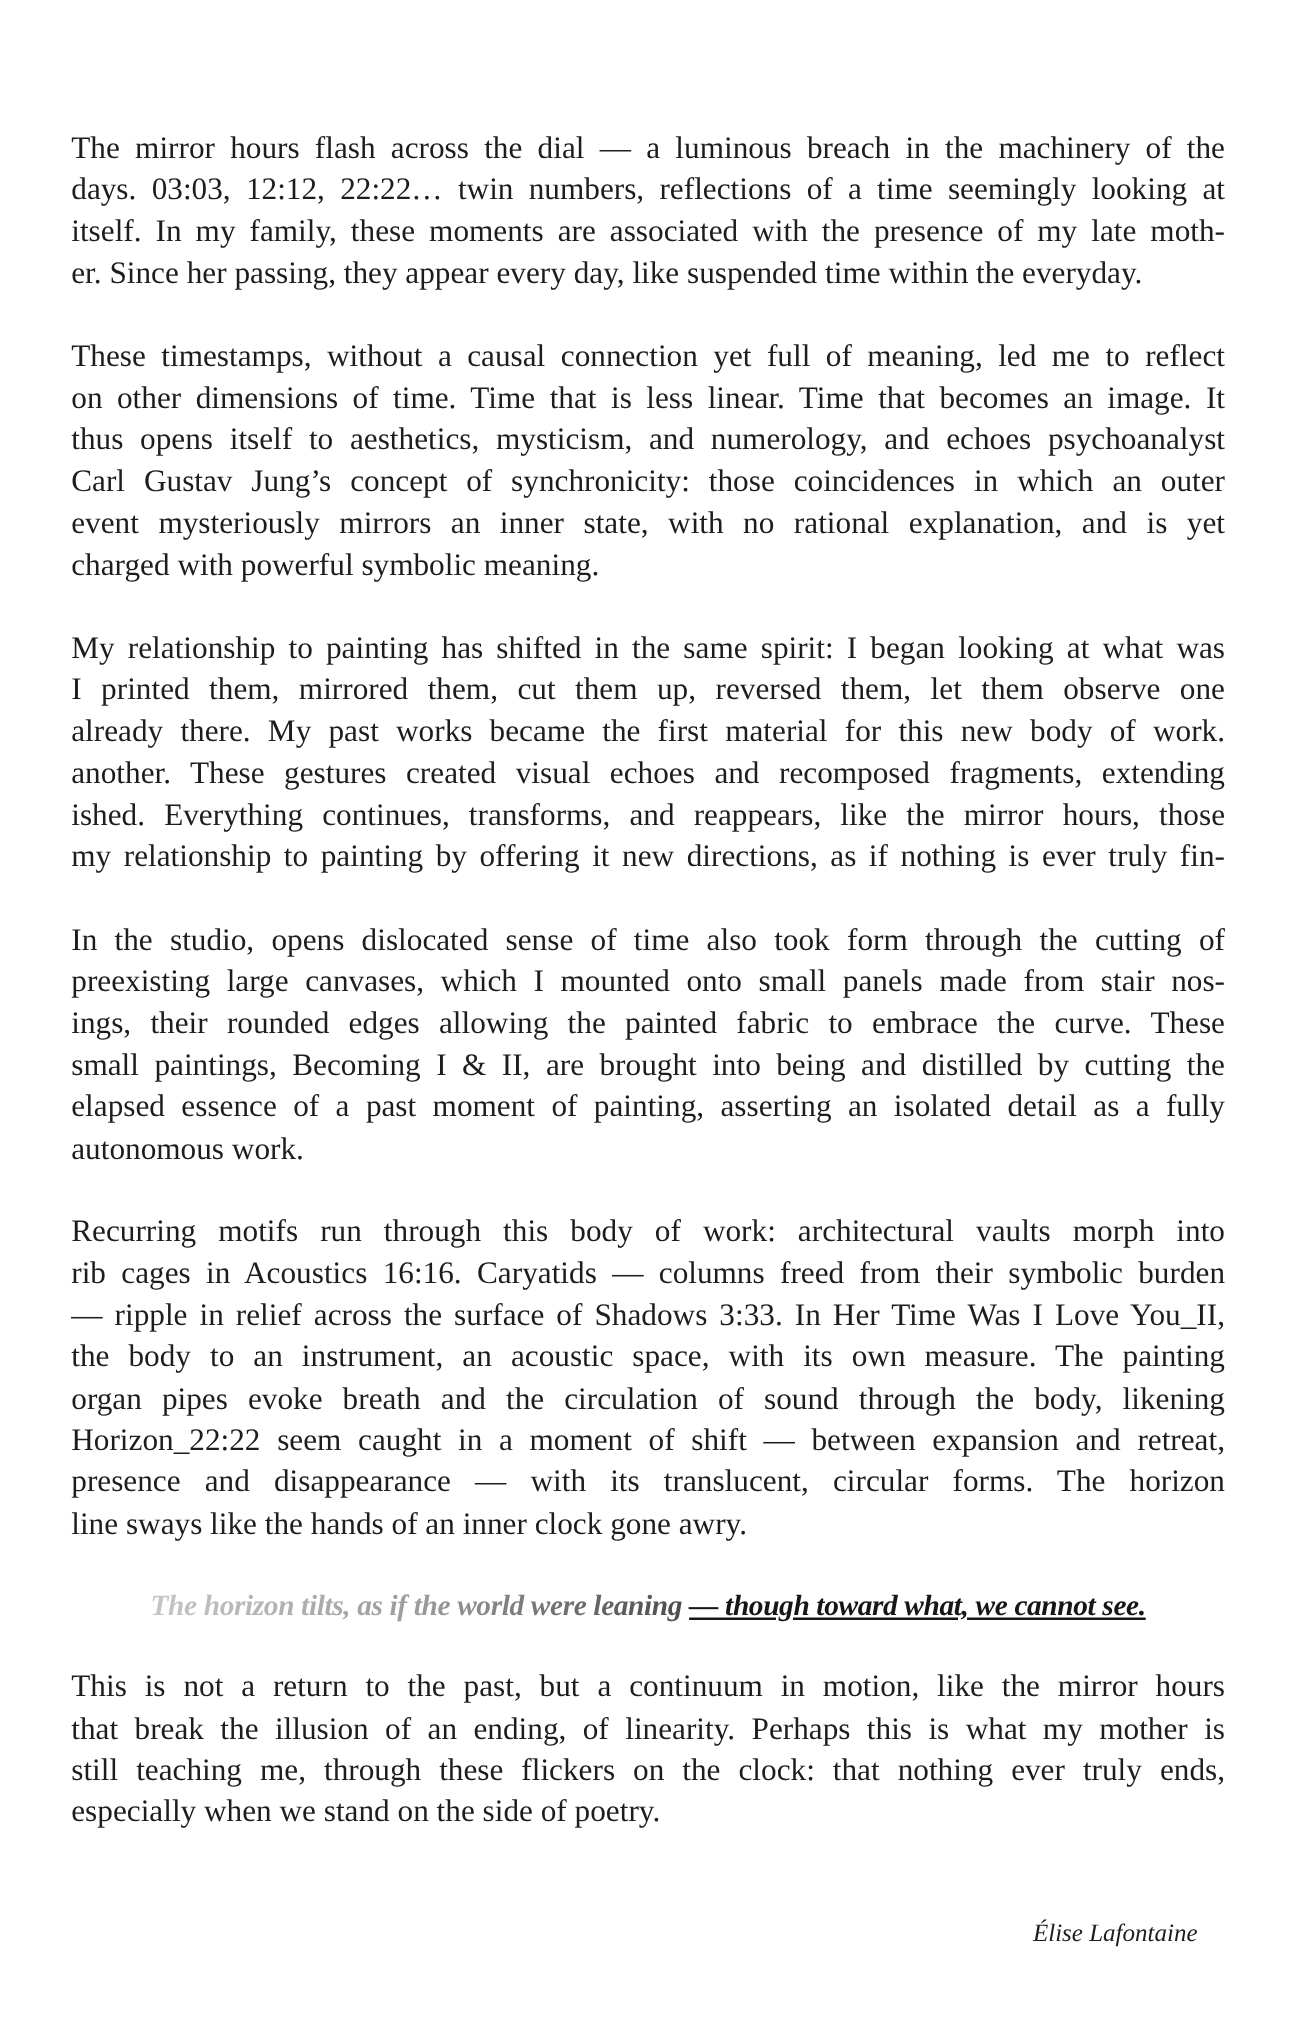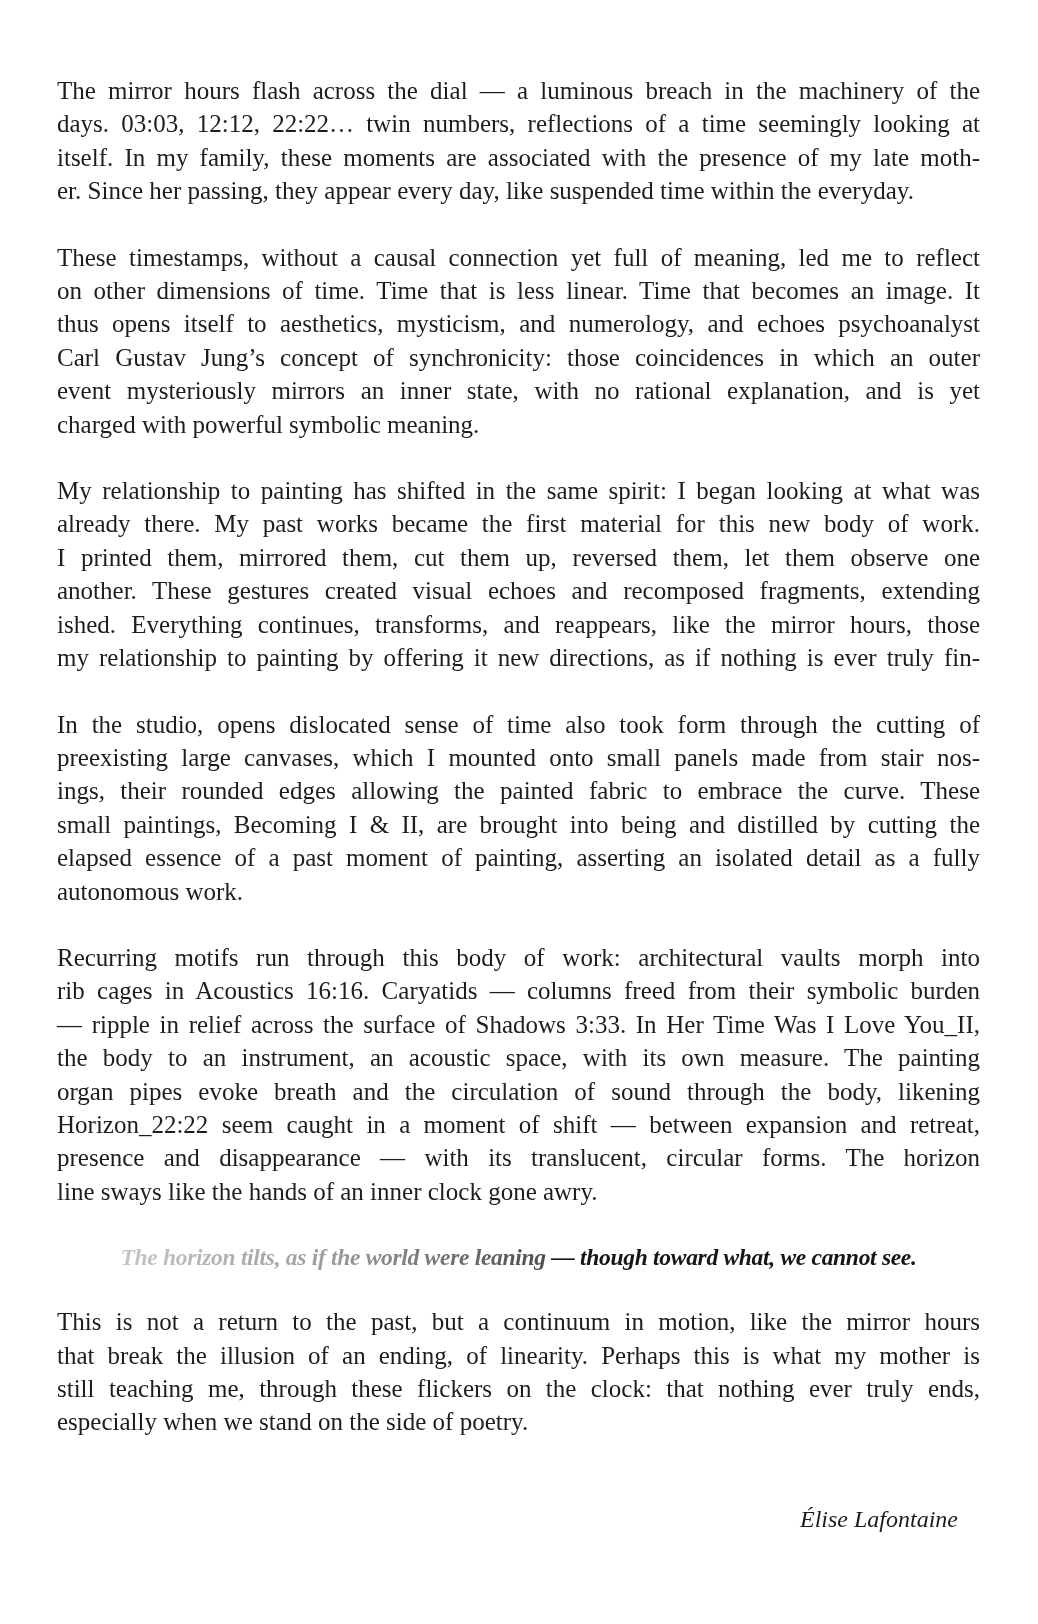--- a/index.html
+++ b/index.html
@@ -11,21 +11,21 @@
     position: relative;
     width: 1038px;
     height: 1624px;
     margin: 0 auto;
     background: #ffffff;
     overflow: hidden;
     font-family: "Liberation Serif", "DejaVu Serif", serif;
     color: #1d1d1d;
   }
   .doc-body {
-    padding: 74px 58px 0 57px;
+    padding: 102px 58px 0 57px;
     font-size: 25px;
     line-height: 33.4px;
   }
   .paragraph {
     margin: 0 0 33px 0;
   }
   .line {
     text-align: justify;
     text-align-last: justify;
     -moz-text-align-last: justify;
@@ -51,21 +51,21 @@
     background-clip: text;
     color: transparent;
     font-style: italic;
   }
   .signature {
     margin-top: 64px;
     padding-right: 22px;
     text-align: left;
     text-align-last: right;
     font-style: italic;
-    font-size: 24px;
+    font-size: 20px;
     line-height: 33px;
   }
 </style>
 </head>
 <body>
 
 <div class="page">
   <main class="doc-body" style="color: rgb(29, 29, 29);">
       <div class="paragraph">
         <div class="line"><span>The mirror hours flash across the dial — a luminous breach in the machinery of the</span></div>
@@ -76,22 +76,22 @@
       <div class="paragraph">
         <div class="line"><span>These timestamps, without a causal connection yet full of meaning, led me to reflect</span></div>
         <div class="line"><span>on other dimensions of time. Time that is less linear. Time that becomes an image. It</span></div>
         <div class="line"><span>thus opens itself to aesthetics, mysticism, and numerology, and echoes psychoanalyst</span></div>
         <div class="line"><span>Carl Gustav Jung’s concept of synchronicity: those coincidences in which an outer</span></div>
         <div class="line"><span>event mysteriously mirrors an inner state, with no rational explanation, and is yet</span></div>
         <div class="line last"><span>charged with powerful symbolic meaning.</span></div>
       </div>
       <div class="paragraph">
         <div class="line"><span>My relationship to painting has shifted in the same spirit: I began looking at what was</span></div>
+        <div class="line"><span>I printed them, mirrored them, cut them up, reversed them, let them observe one</span></div>
         <div class="line"><span>already there. My past works became the first material for this new body of work.</span></div>
-        <div class="line"><span>I printed them, mirrored them, cut them up, reversed them, let them observe one</span></div>
         <div class="line"><span>another. These gestures created visual echoes and recomposed fragments, extending</span></div>
         <div class="line"><span>ished. Everything continues, transforms, and reappears, like the mirror hours, those</span></div>
         <div class="line"><span>my relationship to painting by offering it new directions, as if nothing is ever truly fin-</span></div>
       </div>
       <div class="paragraph">
         <div class="line"><span>In the studio, opens dislocated sense of time also took form through the cutting of</span></div>
         <div class="line"><span>preexisting large canvases, which I mounted onto small panels made from stair nos-</span></div>
         <div class="line"><span>ings, their rounded edges allowing the painted fabric to embrace the curve. These</span></div>
         <div class="line"><span>small paintings, </span><span class="italic">Becoming I &amp; II</span><span>, are brought into being and distilled by cutting the</span></div>
         <div class="line"><span>elapsed essence of a past moment of painting, asserting an isolated detail as a fully</span></div>
@@ -100,21 +100,21 @@
       <div class="paragraph">
         <div class="line"><span>Recurring motifs run through this body of work: architectural vaults morph into</span></div>
         <div class="line"><span>rib cages in </span><span class="italic">Acoustics 16:16.</span><span> Caryatids — columns freed from their symbolic burden</span></div>
         <div class="line"><span>— ripple in relief across the surface of </span><span class="italic">Shadows 3:33</span><span>. In </span><span class="italic">Her Time Was I Love You_II</span><span>,</span></div>
         <div class="line"><span>the body to an instrument, an acoustic space, with its own measure. The painting</span></div>
         <div class="line"><span>organ pipes evoke breath and the circulation of sound through the body, likening</span></div>
         <div class="line"><span class="italic">Horizon_22:22</span><span> seem caught in a moment of shift — between expansion and retreat,</span></div>
         <div class="line"><span>presence and disappearance — with its translucent, circular forms. The horizon</span></div>
         <div class="line last"><span>line sways like the hands of an inner clock gone awry.</span></div>
       </div>
-      <div class="pull-quote"><span class="quote-seg grad" style="background-image: linear-gradient(90deg, rgb(198, 198, 198), rgb(155, 155, 155), rgb(74, 74, 74));">The horizon tilts, as if the world were leaning </span><span class="quote-seg" style="color: rgb(22, 22, 22);">— though toward what, we cannot see.</span></div>
+      <div class="pull-quote"><span class="quote-seg grad" style="background-image: linear-gradient(90deg, rgb(198, 198, 198), rgb(155, 155, 155), rgb(74, 74, 74));">The horizon tilts, as if the world were leaning </span><span class="quote-seg" style="color: rgb(22, 22, 22); text-decoration: underline;">— though toward what, we cannot see.</span></div>
       <div class="paragraph">
         <div class="line"><span>This is not a return to the past, but a continuum in motion, like the mirror hours</span></div>
         <div class="line"><span>that break the illusion of an ending, of linearity. Perhaps this is what my mother is</span></div>
         <div class="line"><span>still teaching me, through these flickers on the clock: that nothing ever truly ends,</span></div>
         <div class="line last"><span>especially when we stand on the side of poetry.</span></div>
       </div>
       <div class="signature">Élise Lafontaine</div>
     </main>
 </div>
 

